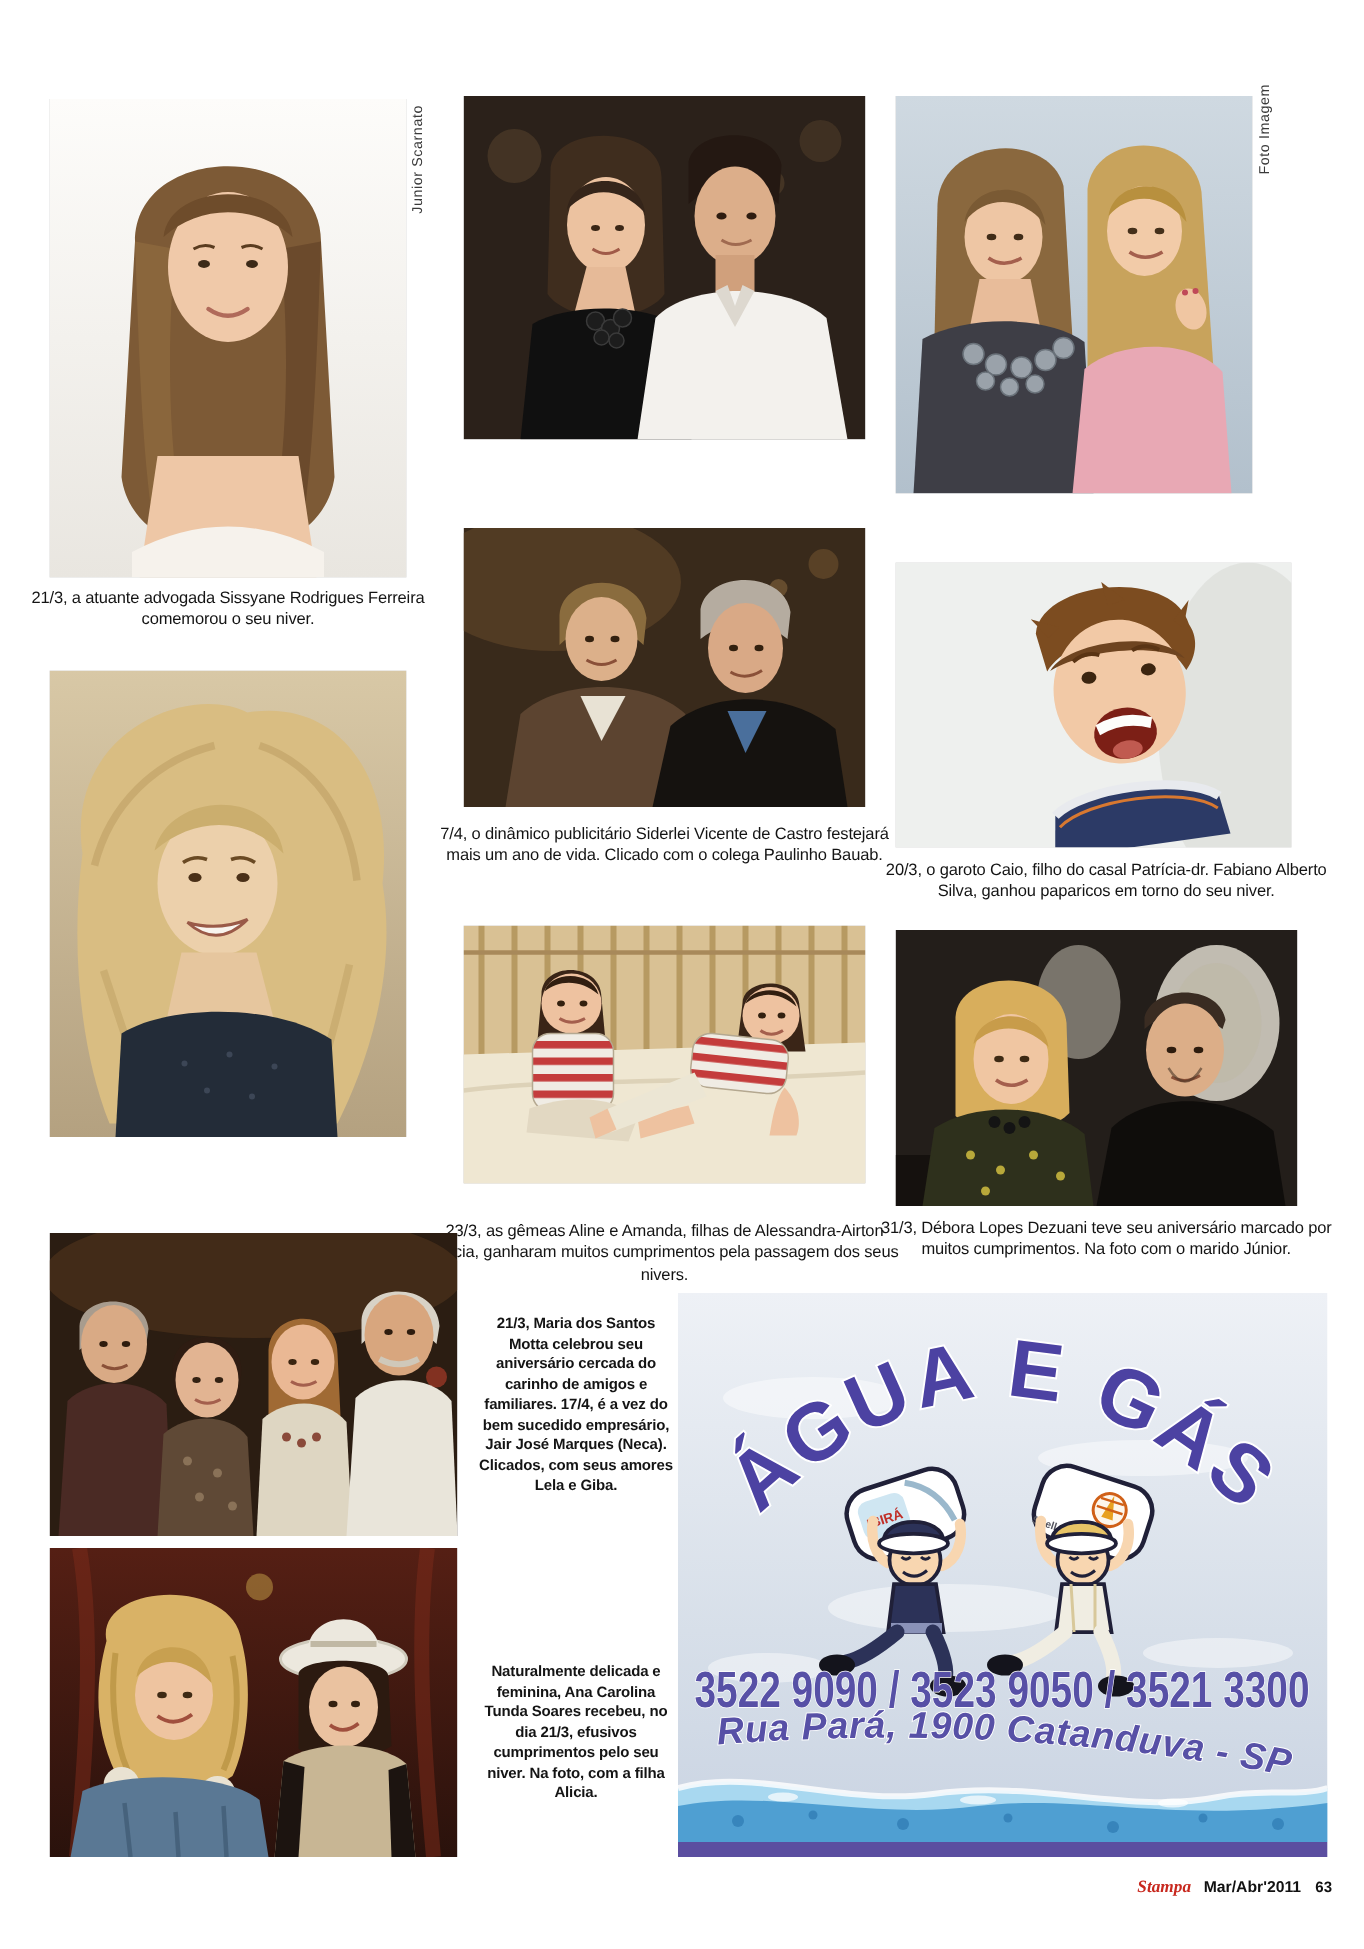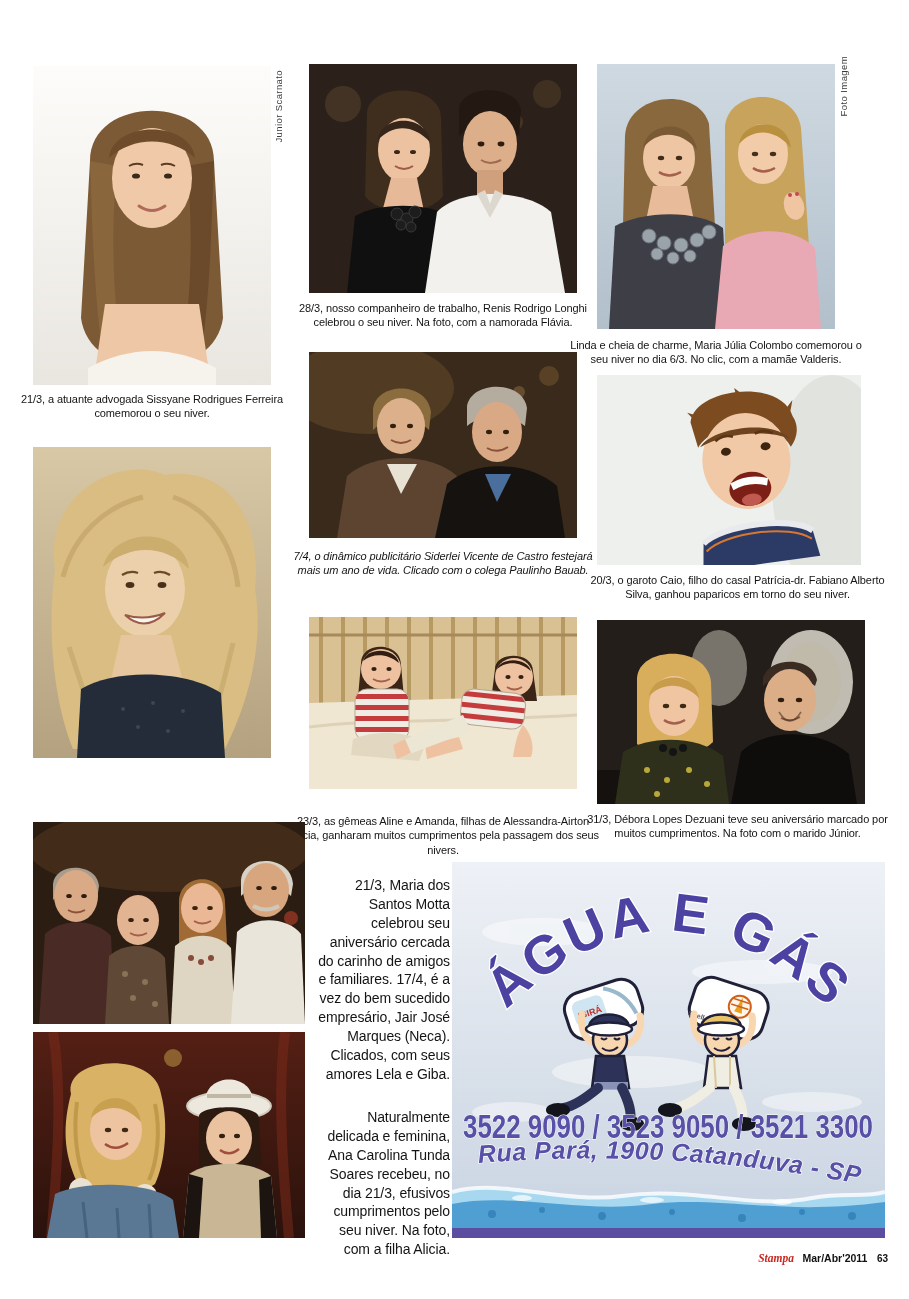--- a/index.html
+++ b/index.html
@@ -2,22 +2,22 @@
 <html><head>
 <meta charset="utf-8">
 <style>
   html,body{margin:0;padding:0;background:#ffffff;}
   .page{position:relative;width:909px;height:1299px;background:#ffffff;overflow:hidden;
         font-family:"Liberation Sans",sans-serif;}
   .ph{position:absolute;overflow:hidden;background:#ddd;}
   .ph svg{display:block;width:100%;height:100%;}
   .cap{position:absolute;font-size:11px;line-height:1.3;color:#141414;text-align:center;
        letter-spacing:-0.1px;}
-  .scap{position:absolute;font-size:14px;line-height:1.35;color:#141414;text-align:right;
-        letter-spacing:-0.1px;}
+  .scap{position:absolute;font-size:10px;line-height:1.35;color:#141414;text-align:center;
+        letter-spacing:-0.1px;font-weight:bold;}
   .vcred{position:absolute;font-size:9.5px;color:#3a3a3a;writing-mode:vertical-rl;
          transform:rotate(180deg);letter-spacing:0.4px;}
   .ad{position:absolute;left:452px;top:862px;width:433px;height:376px;}
   .ad svg{display:block;width:100%;height:100%;}
   .footer{position:absolute;left:640px;top:1248px;width:248px;text-align:right;}
   .f-mag{color:#c8281e;font-weight:bold;font-style:italic;font-family:"Liberation Serif",serif;
          font-size:11.5px;margin-right:4px;margin-left:14px;}
   .f-issue{color:#111;font-weight:bold;font-size:10.5px;}
   .f-page{color:#111;font-weight:bold;font-size:10px;margin-left:5px;}
 </style>
@@ -76,21 +76,20 @@
       <path d="M150,44 C155,20 207,20 212,46 L210,72 C192,56 168,56 150,72 Z" fill="#241812"></path>
       <ellipse cx="181" cy="80" rx="27" ry="33" fill="#dcae8a"></ellipse>
       <rect x="168" y="106" width="26" height="30" fill="#d0a07c"></rect>
       <path d="M128,148 C150,124 216,124 242,148 L256,229 L116,229 Z" fill="#f3f1ed"></path>
       <path d="M168,130 L181,154 L194,130 L186,126 L181,140 L176,126 Z" fill="#ddd8cf"></path>
       <ellipse cx="172" cy="80" rx="3.4" ry="2.4" fill="#2e1c10"></ellipse>
       <ellipse cx="192" cy="80" rx="3.4" ry="2.4" fill="#2e1c10"></ellipse>
       <path d="M172,96 Q181,102 192,96" stroke="#a06a50" stroke-width="2" fill="none"></path>
     </svg>
   </figure>
-  <div class="cap" style="left:293px;top:301px;width:300px;">28/3, nosso companheiro de trabalho, Renis Rodrigo Longhi celebrou o seu niver. Na foto, com a namorada Flávia.</div>
 
   <figure class="ph" style="left:597px;top:64px;width:238px;height:265px;margin:0">
     <svg viewBox="0 0 238 265">
       <defs>
           <linearGradient id="p3bg" x1="0" y1="0" x2="0" y2="1">
         <stop offset="0" stop-color="#cfd9e1"></stop>
             <stop offset="1" stop-color="#b2c0cc"></stop>
           </linearGradient>
         </defs>
       <rect width="238" height="265" fill="url(#p3bg)"></rect>
@@ -118,21 +117,20 @@
       <path d="M126,182 C150,162 198,162 218,184 L224,265 L118,265 Z" fill="#e8a8b4"></path>
       <ellipse cx="197" cy="142" rx="10" ry="14" fill="#f0c6a2" transform="rotate(-16 197 142)"></ellipse>
       <circle cx="193" cy="131" r="2" fill="#c04a58"></circle>
         <circle cx="200" cy="130" r="2" fill="#c04a58"></circle>
       <ellipse cx="158" cy="90" rx="3.2" ry="2.2" fill="#45301a"></ellipse>
       <ellipse cx="176" cy="90" rx="3.2" ry="2.2" fill="#45301a"></ellipse>
       <path d="M156,104 Q166,111 178,104" stroke="#a45f4d" stroke-width="2.4" fill="none"></path>
     </svg>
   </figure>
   <div class="vcred" style="left:838px;top:56px;">Foto Imagem</div>
-  <div class="cap" style="left:566px;top:338px;width:300px;">Linda e cheia de charme, Maria Júlia Colombo comemorou o seu niver no dia 6/3. No clic, com a mamãe Valderis.</div>
 
   <figure class="ph" style="left:33px;top:447px;width:238px;height:311px;margin:0">
     <svg viewBox="0 0 238 311">
       <defs>
           <linearGradient id="p4bg" x1="0" y1="0" x2="0" y2="1">
         <stop offset="0" stop-color="#d8c8a6"></stop>
             <stop offset="1" stop-color="#b4a180"></stop>
           </linearGradient>
         </defs>
       <rect width="238" height="311" fill="url(#p4bg)"></rect>
@@ -173,21 +171,21 @@
       <path d="M78,112 L92,142 L108,112 Z" fill="#e8e2d4"></path>
       <path d="M158,54 C163,28 214,28 218,56 L216,74 C198,60 176,60 158,74 Z" fill="#b5aca0"></path>
       <ellipse cx="188" cy="80" rx="25" ry="30" fill="#d9a986"></ellipse>
       <ellipse cx="180" cy="80" rx="3" ry="2.2" fill="#32200f"></ellipse>
       <ellipse cx="197" cy="80" rx="3" ry="2.2" fill="#32200f"></ellipse>
       <path d="M178,96 Q188,102 199,95" stroke="#8a5038" stroke-width="2" fill="none"></path>
       <path d="M138,132 C164,108 218,108 248,134 L256,186 L126,186 Z" fill="#15120f"></path>
       <path d="M176,122 L188,150 L202,122 Z" fill="#4a6f9c"></path>
     </svg>
   </figure>
-  <div class="cap" style="left:293px;top:549px;width:300px;font-style:italic;">7/4, o dinâmico publicitário Siderlei Vicente de Castro festejará mais um ano de vida. Clicado com o colega Paulinho Bauab.</div>
+  <div class="cap" style="left:293px;top:549px;width:300px;">7/4, o dinâmico publicitário Siderlei Vicente de Castro festejará mais um ano de vida. Clicado com o colega Paulinho Bauab.</div>
 
   <figure class="ph" style="left:597px;top:375px;width:264px;height:190px;margin:0">
     <svg viewBox="0 0 264 190">
       <rect width="264" height="190" fill="#eef0ee"></rect>
       <ellipse cx="235" cy="110" rx="60" ry="110" fill="#d8dad6" opacity="0.6"></ellipse>
       <g transform="rotate(-8 150 90)">
         <path d="M100,40 C108,6 196,8 202,48 C208,60 202,72 196,78 C180,40 122,44 104,66 Z" fill="#7c4c20"></path>
         <path d="M108,44 L98,30 L116,38 Z" fill="#7c4c20"></path>
         <path d="M150,28 L148,12 L162,26 Z" fill="#7c4c20"></path>
         <path d="M192,44 L204,32 L198,50 Z" fill="#7c4c20"></path>

